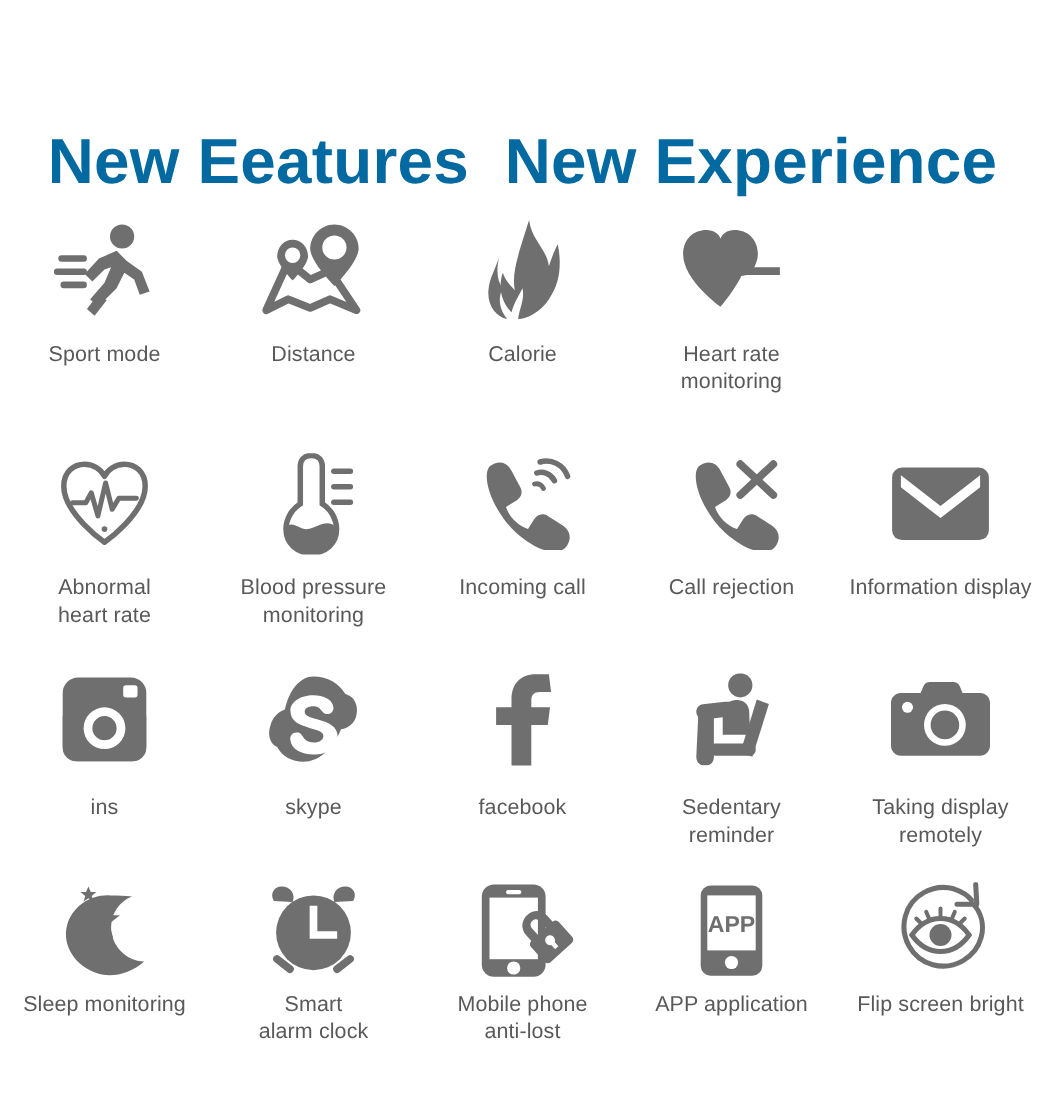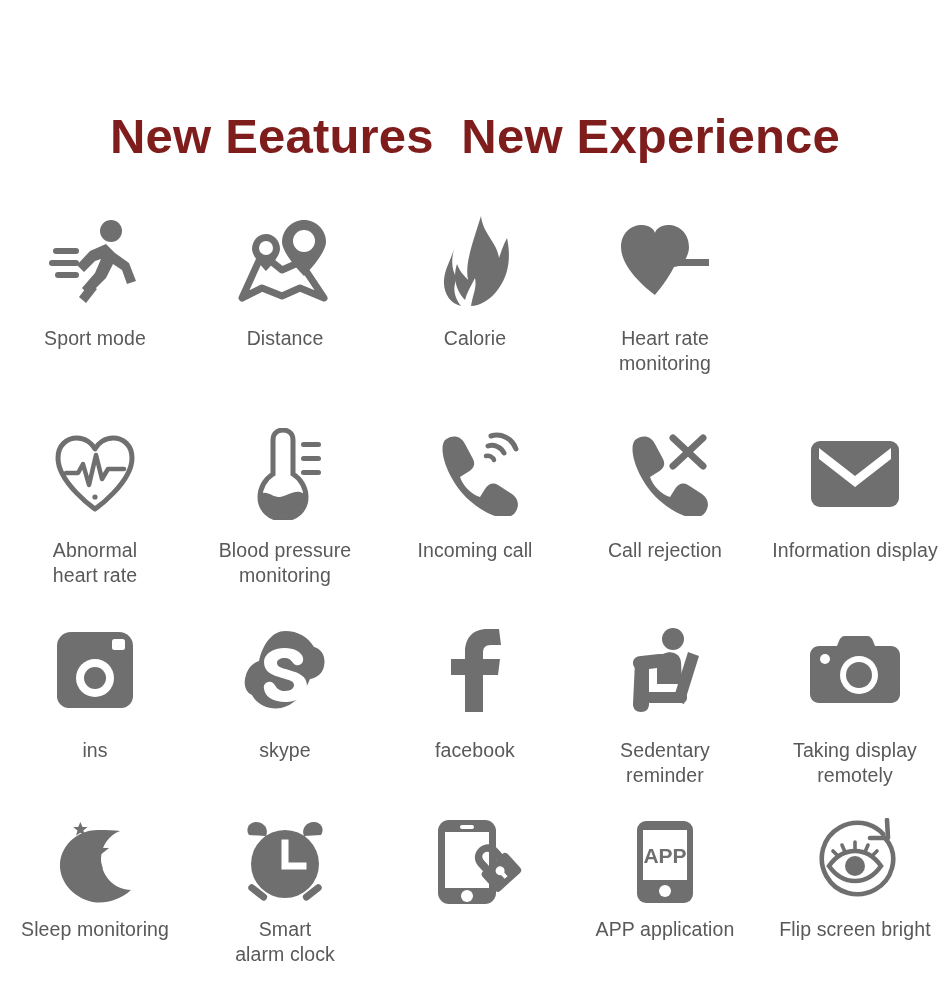--- a/index.html
+++ b/index.html
@@ -26,32 +26,32 @@
   .title-wrap {
     position: absolute;
     top: 78px;
     left: 0;
     width: 950px;
     text-align: center;
   }
   .title {
     display: inline-block;
     font-family: "Liberation Sans", sans-serif;
-    font-size: 49px;
+    font-size: 58px;
     font-weight: bold;
-    color: #7f1d1d;
+    color: #0369a1;
     letter-spacing: 0.2px;
     white-space: pre;
     line-height: 1.05;
   }
 
   
   .grid {
     position: absolute;
-    top: 212px;
+    top: 196px;
     left: 0;
     width: 950px;
     display: flex;
     flex-direction: column;
   }
   .row {
     display: flex;
     width: 950px;
     height: 192px;
   }
@@ -325,20 +325,22 @@
             <rect x="32" y="7" width="14" height="4" rx="2" fill="#ffffff"></rect>
             <circle cx="39" cy="78" r="6" fill="#ffffff"></circle>
             <g transform="rotate(-42 70 52)">
               <path d="M58 36 C58 28 64 23 71 23 C78 23 84 28 84 36 L84 44 L76 44 L76 36 C76 32 74 30 71 30 C68 30 66 32 66 36 L66 44 L58 44 Z"></path>
               <rect x="54" y="43" width="34" height="26" rx="4"></rect>
               <circle cx="71" cy="54" r="4.5" fill="#ffffff"></circle>
               <rect x="69" y="54" width="4" height="9" fill="#ffffff"></rect>
             </g>
           </svg>
         </div>
+        <div class="label">Mobile phone
+anti-lost</div>
       </div>
 
       <div class="cell">
         <div class="icon-box">
           <svg width="62" height="86" viewBox="0 0 62 86" fill="#6f6f6f">
             <rect x="3" y="2" width="56" height="82" rx="9"></rect>
             <rect x="9" y="11" width="44" height="50" fill="#ffffff"></rect>
             <circle cx="31" cy="72" r="6" fill="#ffffff"></circle>
             <text x="31" y="44" text-anchor="middle" font-family="Liberation Sans, sans-serif" font-size="21" font-weight="bold" fill="#6f6f6f">APP</text>
           </svg>

